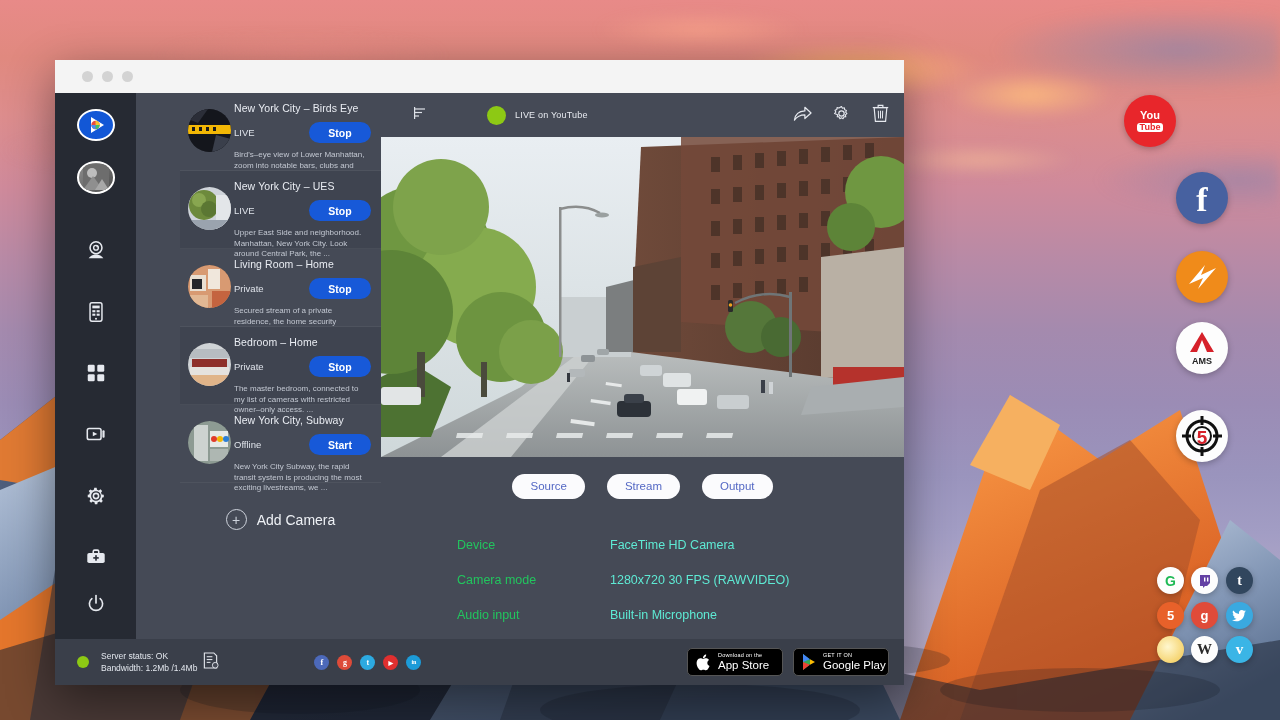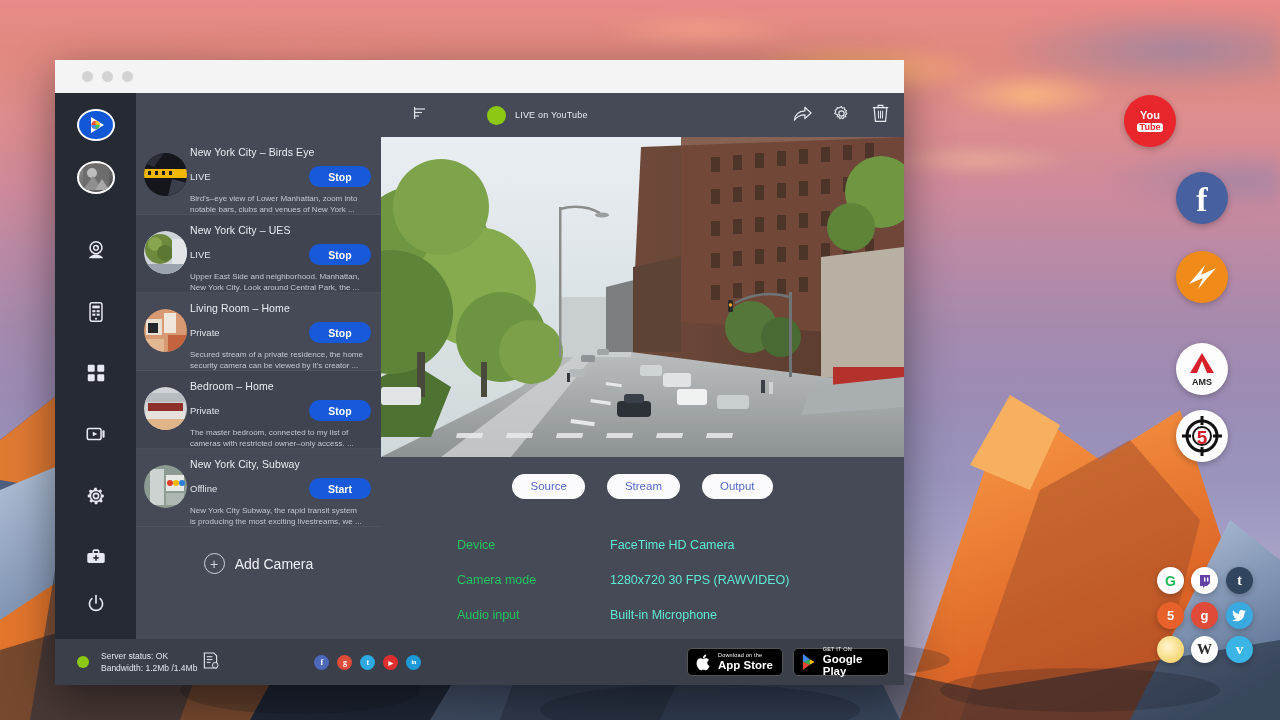--- a/index.html
+++ b/index.html
@@ -79,21 +79,21 @@
     background: linear-gradient(135deg,#8e8e8e,#4b4b4b);
     margin-bottom: 40px; border-width: 2px;
   }
   .rail-ico { width: 22px; height: 22px; display:block; }
   .rail-spacer { flex: 1 1 auto; }
   #rail-power { margin-bottom: 18px; }
 
   
   #list-col {
     width: 245px; flex: 0 0 245px; background: #454a56;
-    display: flex; flex-direction: column; min-height: 0;
+    display: flex; min-height: 0;
   }
   #list-head { height: 44px; flex: 0 0 44px; }
   #cam-list { flex: 1 1 auto; overflow: hidden; }
   .cam-row {
     position: relative; height: 78px; padding: 9px 10px 0 54px;
     border-bottom: 1px solid rgba(255,255,255,.05);
   }
   .cam-row.alt { background: #3f4450; }
   .cam-thumb {
     position: absolute; left: 8px; top: 16px;
@@ -181,21 +181,21 @@
     font-family: "Liberation Serif", serif;
   }
   #stores { display: flex; gap: 10px; position: absolute; right: 15px; }
   .store {
     background: #000; border: 1px solid #555; border-radius: 5px;
     height: 28px; width: 96px; display: flex; align-items: center;
     padding-left: 7px; gap: 6px; cursor: pointer;
   }
   .store-txt { line-height: 1; }
   .store-sm { font-size: 5.5px; color: #fff; display: block; letter-spacing: .2px; }
-  .store-lg { font-size: 11.5px; color: #fff; display: block; margin-top: 2px; font-weight: bold; }
+  .store-lg { font-size: 11.5px; color: #fff; display: block; margin-top: 2px; }
 
   
   .d-icon {
     position: absolute; border-radius: 50%; cursor: pointer;
     display: flex; align-items: center; justify-content: center;
     box-shadow: 0 2px 6px rgba(0,0,0,.25);
   }
   .d-big { width: 52px; height: 52px; }
   .d-sm  { width: 27px; height: 27px; }
 </style>
@@ -263,21 +263,21 @@
 <div class="d-icon d-big" style="left:1176px; top:172px; background:#4761a0;">
   <span style="font-family:'Liberation Serif',serif; font-size:34px; color:#fff; font-weight:bold; line-height:1; margin-top:4px;">f</span>
 </div>
 
 <div class="d-icon d-big" style="left:1176px; top:251px; background:#f08b1a;">
   <svg width="34" height="30" viewBox="0 0 34 30">
     <polygon points="4,22 20,3 16,13 31,6 13,27 18,16" fill="#fff"></polygon>
   </svg>
 </div>
 
-<div class="d-icon d-big" style="left:1176px; top:343px; background:#fdfdfd;">
+<div class="d-icon d-big" style="left:1176px; top:322px; background:#fdfdfd;">
   <div style="text-align:center; line-height:1;">
     <svg width="26" height="22" viewBox="0 0 26 22">
       <polygon points="13,1 25,21 18,21 13,9 8,21 1,21" fill="#d6212a"></polygon>
     </svg>
     <div style="font-size:9px; font-weight:bold; color:#222; margin-top:1px; font-family:'Liberation Sans',sans-serif;">AMS</div>
   </div>
 </div>
 
 <div class="d-icon d-big" style="left:1176px; top:410px; background:#fdfdfd;">
   <svg width="46" height="46" viewBox="0 0 46 46">

